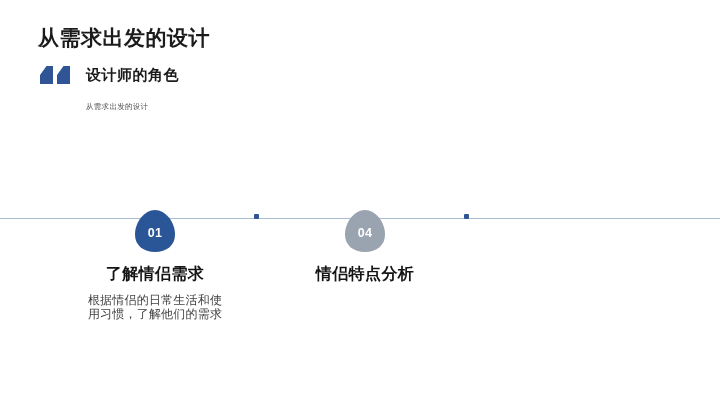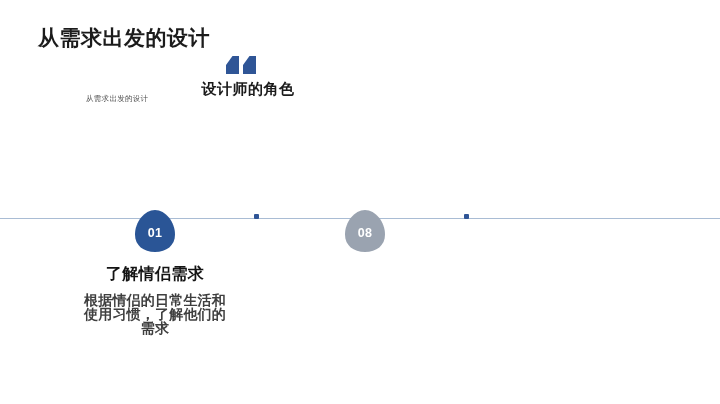--- a/index.html
+++ b/index.html
@@ -37,22 +37,22 @@
     font-weight: 700;
     color: #1b1b1b;
     letter-spacing: 0.5px;
     margin: 0;
     white-space: nowrap;
   }
 
   .subtitle-row {
     display: flex;
     align-items: center;
+    margin-top: 8px;
     height: 30px;
-    flex-direction: column;
   }
 
   .quote-icon {
     width: 40px;
     height: 26px;
     flex: 0 0 auto;
     display: block;
     margin-right: 8px;
   }
 
@@ -157,26 +157,25 @@
     letter-spacing: 0.4px;
     line-height: 16px;
     white-space: nowrap;
   }
 
   .step-desc {
     margin-top: 11px;
     margin-left: auto;
     margin-right: auto;
     width: 142px;
-    font-size: 14px;
+    font-size: 12px;
     line-height: 14px;
     color: #3f3f3f;
     letter-spacing: 0.2px;
     text-align: center;
-    font-weight: bold;
   }
 </style>
 </head>
 <body>
 
 <div class="slide">
 
   <div class="header">
     <div class="page-title">从需求出发的设计</div>
 
@@ -212,20 +211,21 @@
       </div>
       <div class="step-title">了解情侣需求</div>
       <div class="step-desc">根据情侣的日常生活和使用习惯，了解他们的需求</div>
     </div>
 
     <div class="step s2">
       <div class="badge">
         <svg viewBox="0 0 46 46" width="46" height="46" aria-hidden="true">
           <path d="M23 2 C33.5 2 43 14 43 26.5 C43 37.5 34.5 44 23 44 C11.5 44 3 37.5 3 26.5 C3 14 12.5 2 23 2 Z" fill="#9aa3b0"></path>
         </svg>
-        <span class="badge-num">08</span>
+        <span class="badge-num">04</span>
       </div>
+      <div class="step-title">情侣特点分析</div>
     </div>
 
 
   </div>
 
 </div>
 
 </body></html>

